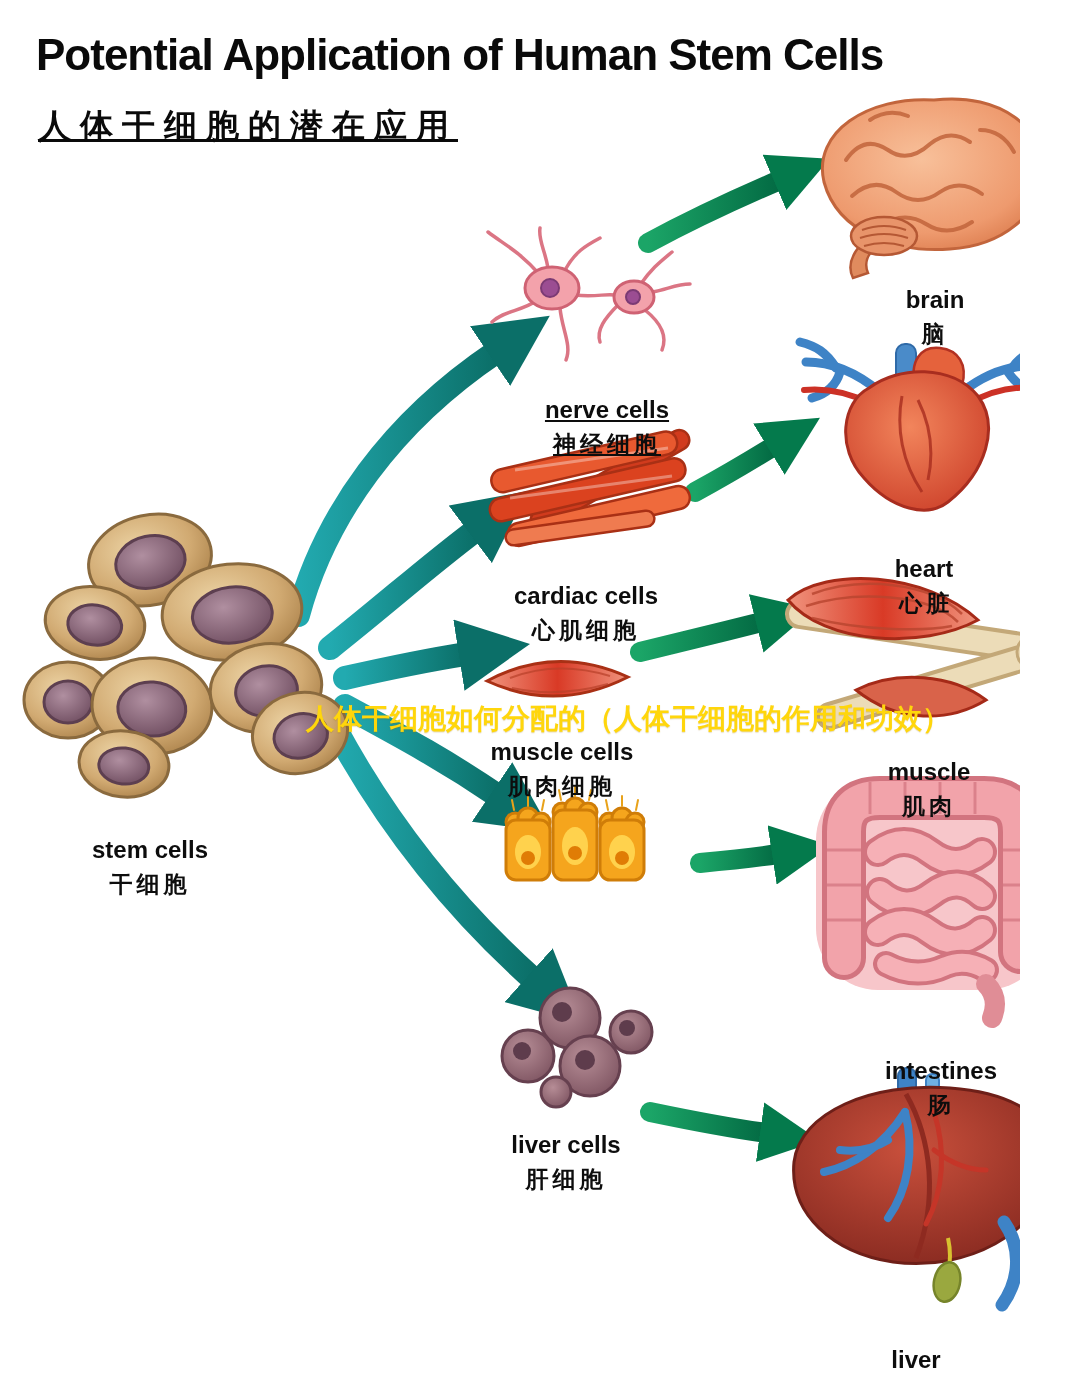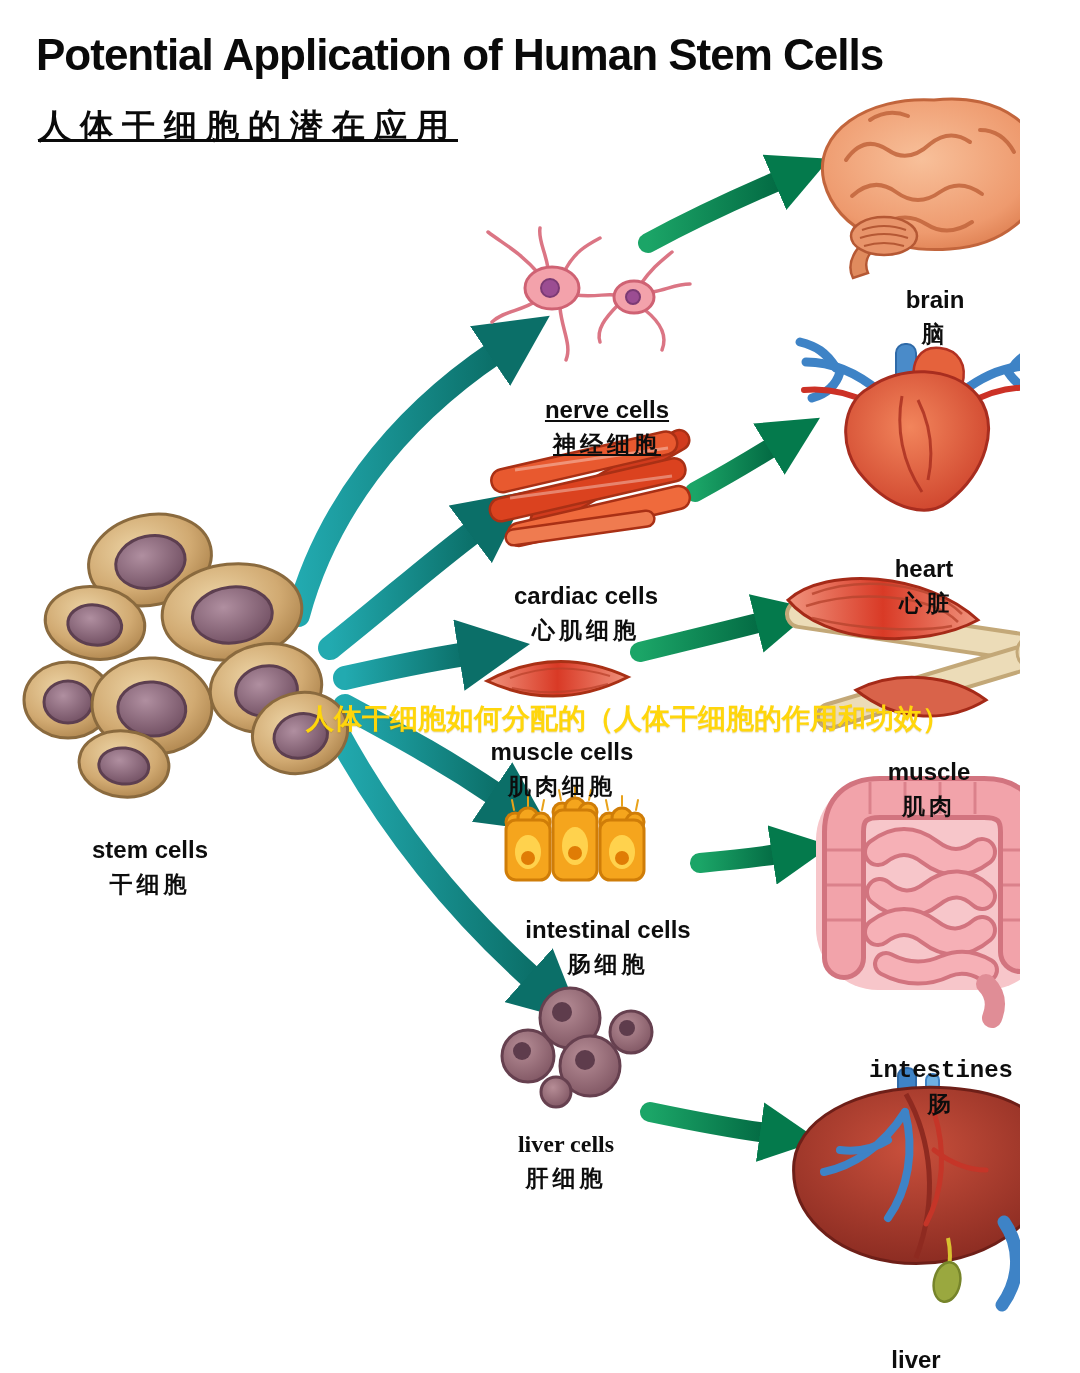--- a/index.html
+++ b/index.html
@@ -326,46 +326,42 @@
   <div class="label" style="left:586px; top:554px;">
     <div class="en">cardiac cells</div>
     <div class="zh">心肌细胞</div>
   </div>
 
   <div class="label" style="left:562px; top:710px;">
     <div class="en">muscle cells</div>
     <div class="zh">肌肉细胞</div>
   </div>
 
-  <div class="label" style="left:608px; top:888px;">
-    <div class="en">intestinal cells</div>
-    <div class="zh">肠细胞</div>
-  </div>
-
-  <div class="label" style="left:566px; top:1103px;font-family:Liberation Serif, serif;">
+
+  <div class="label" style="left:566px; top:1103px;">
     <div class="en">liver cells</div>
     <div class="zh">肝细胞</div>
   </div>
 
   <div class="label" style="left:935px; top:258px;">
     <div class="en">brain</div>
     <div class="zh">脑</div>
   </div>
 
   <div class="label" style="left:924px; top:527px;text-align:right;">
     <div class="en">heart</div>
     <div class="zh">心脏</div>
   </div>
 
   <div class="label" style="left:929px; top:730px;">
     <div class="en">muscle</div>
     <div class="zh">肌肉</div>
   </div>
 
-  <div class="label" style="left:941px; top:1029px;font-family:Liberation Mono, monospace;">
+  <div class="label" style="left:941px; top:1029px;">
     <div class="en">intestines</div>
     <div class="zh">肠</div>
   </div>
 
   <div class="label" style="left:916px; top:1318px;">
     <div class="en">liver</div>
     <div class="zh">肝脏</div>
   </div>
 
   <div class="watermark">人体干细胞如何分配的（人体干细胞的作用和功效）</div>

